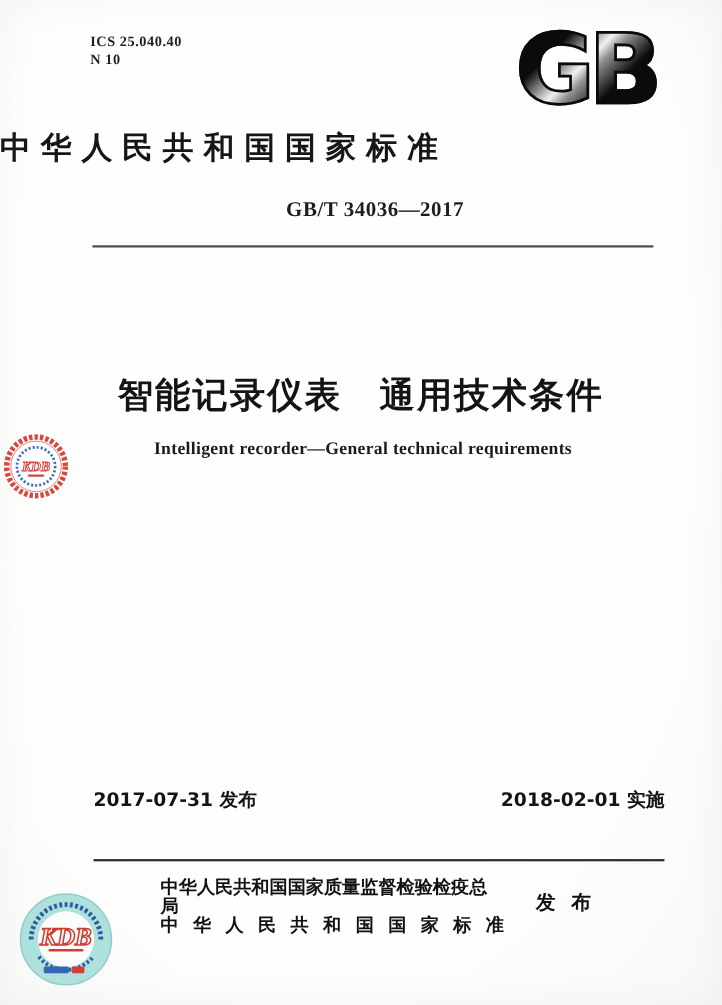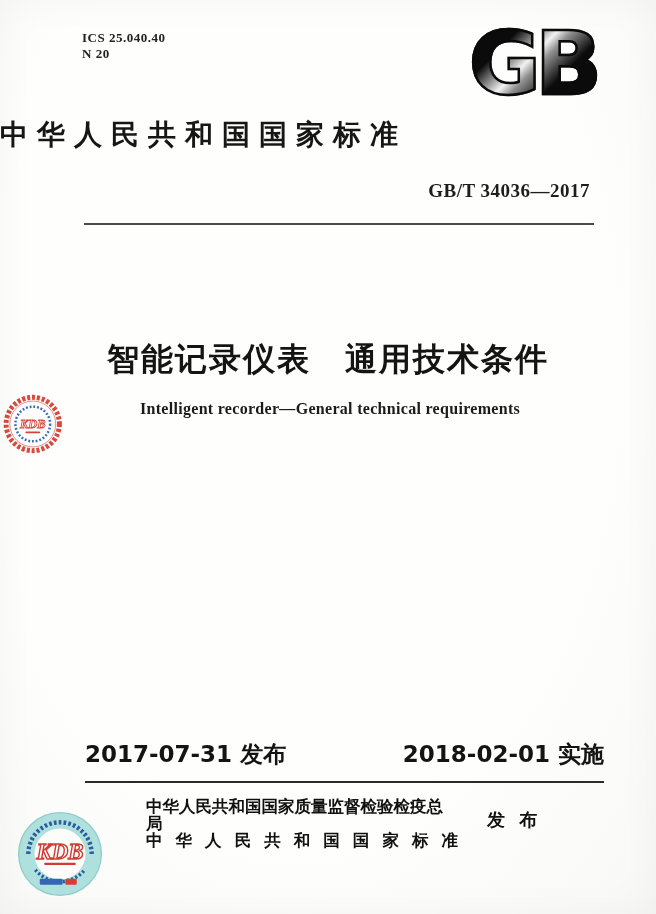--- a/index.html
+++ b/index.html
@@ -27,42 +27,42 @@
     -webkit-text-stroke:2.5px #0a0a0a;
     padding-right:6px;
   }
   .std-title{
     left:0;top:116px;width:656px;
     font-family:"Liberation Serif","DejaVu Serif",serif;
     font-weight:bold;font-size:28px;letter-spacing:9px;color:#161616;
     white-space:nowrap;
   }
   .std-number{
-    left:0;top:180px;width:590px;text-align:right;
+    left:0;top:180px;width:590px;text-align:center;
     font-family:"Liberation Serif",serif;font-weight:bold;font-size:19px;
-    letter-spacing:.5px;color:#1d1d1d;
+    letter-spacing:.5px;color:#1d1d1d;padding-left:46px;
   }
   .rule{background:#4a4a4a;height:2px;}
   .rule-top{left:84px;top:223px;width:510px;}
   .rule-bottom{left:85px;top:781px;width:519px;background:#2b2b2b;}
   .doc-title{
     left:0;top:338px;width:656px;text-align:center;
     font-family:"DejaVu Sans","Liberation Sans",sans-serif;
     font-weight:bold;font-size:32px;letter-spacing:2px;color:#141414;
     white-space:nowrap;
   }
   .doc-title-en{
     left:2px;top:400px;width:656px;text-align:center;
     font-family:"Liberation Serif",serif;font-weight:bold;font-size:16px;
     letter-spacing:.3px;color:#1b1b1b;
   }
   .dates{
-    left:85px;top:739px;width:519px;
+    left:85px;top:716px;width:519px;
     display:flex;justify-content:space-between;
-    font-weight:bold;font-size:23px;color:#141414;
+    font-weight:bold;font-size:17px;color:#141414;
     font-family:"DejaVu Sans","Liberation Sans",sans-serif;
   }
   .issuer{left:146px;top:798px;width:312px;
     font-family:"DejaVu Sans","Liberation Sans",sans-serif;
     font-weight:bold;font-size:16.5px;line-height:17px;color:#111;}
   .issuer-l2{text-align:justify;text-align-last:justify;}
   .publish{
     left:487px;top:808px;
     font-family:"DejaVu Sans","Liberation Sans",sans-serif;
     font-weight:bold;font-size:18px;color:#111;word-spacing:8px;white-space:nowrap;
@@ -71,21 +71,21 @@
   .stamp-mid{left:3px;top:392px;width:62px;height:64px;opacity:.92;}
   .stamp-bottom{left:16px;top:809px;width:88px;height:90px;opacity:.95;}
 </style>
 </head>
 <body>
 
 <div class="page">
 
   <div class="abs ics">
     <div>ICS 25.040.40</div>
-    <div>N 20</div>
+    <div>N 10</div>
   </div>
 
   <div class="abs gb-logo">GB</div>
 
   <div class="abs std-title">中华人民共和国国家标准</div>
 
   <div class="abs std-number">GB/T 34036—2017</div>
 
   <div class="abs rule rule-top"></div>
 

